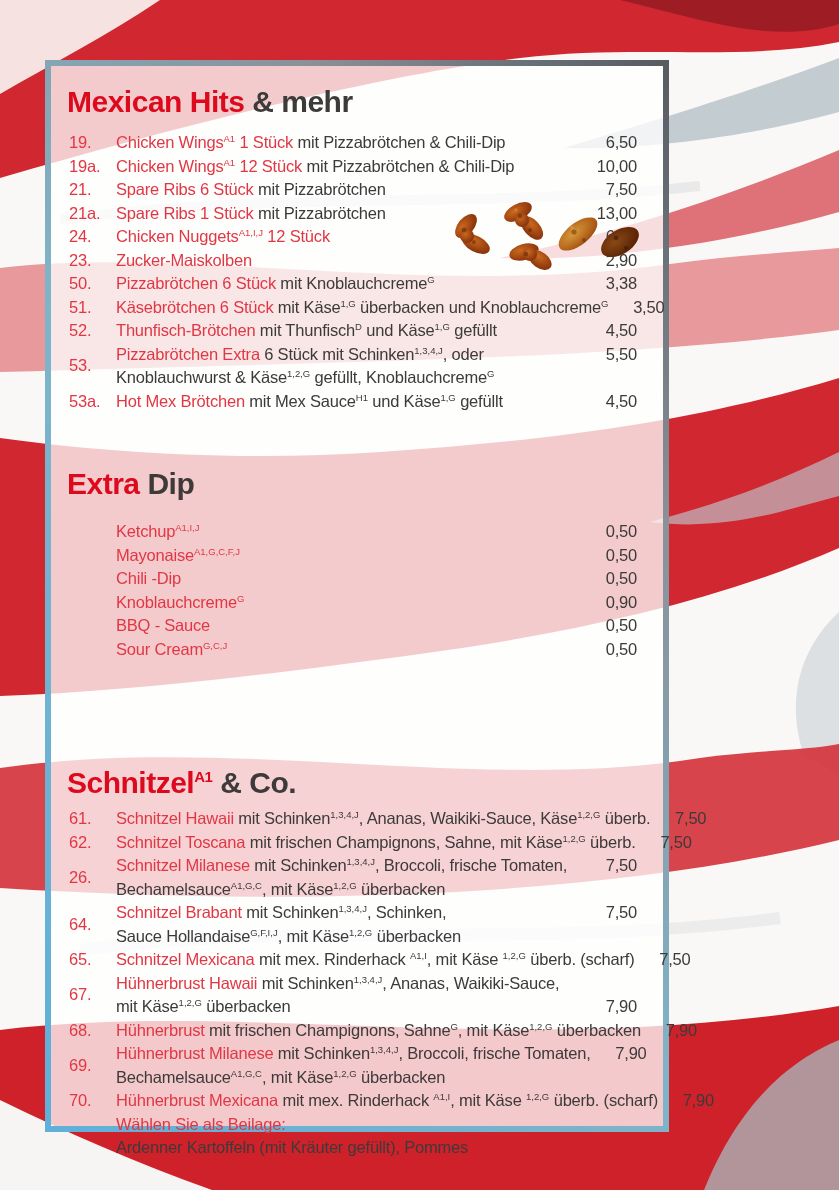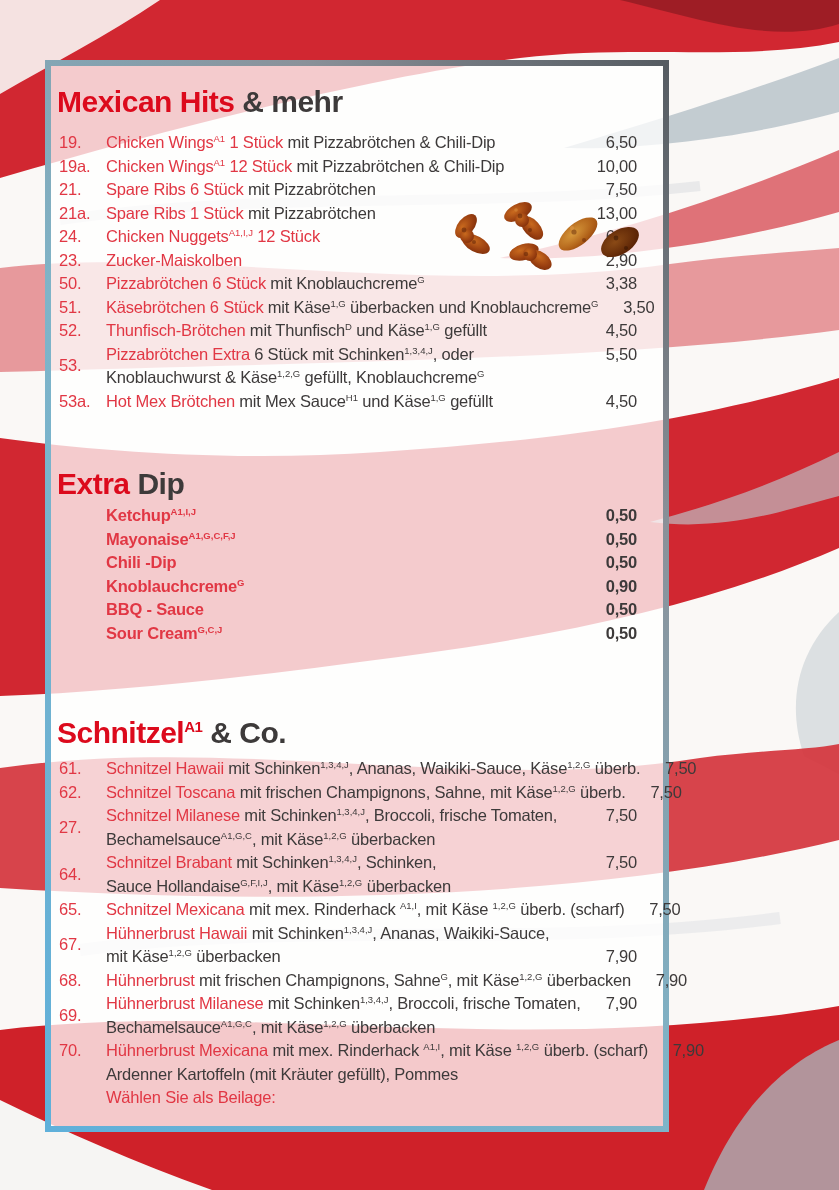--- a/index.html
+++ b/index.html
@@ -8,33 +8,33 @@
     font-family:"Liberation Sans","DejaVu Sans",sans-serif;
     background:#faf8f6;
   }
   .flag-bg{position:absolute;inset:0;}
   .panel{
     position:absolute;left:45px;top:60px;width:624px;height:1072px;
     box-sizing:border-box;
     border:6px solid #6ab0d6;
     border-image:linear-gradient(52deg,#5fb0da 0%,#7fb4c8 45%,#8a9199 75%,#565c62 100%) 1;
     background:rgba(255,255,255,0.76);
-    padding:16px 26px 8px 8px;
+    padding:16px 26px 8px 18px;
   }
   .title{
     font-size:30px;font-weight:700;letter-spacing:-0.5px;
     margin:0 0 0 -2px;line-height:36px;color:var(--text-dark,#3d3a3a);
   }
   .title .r{color:var(--heading-red,#dc0a1c);}
   .title sup{font-size:15px;line-height:0;vertical-align:super;}
   .sec-mexican .title{margin-top:2px;}
   .sec-dip{display:block;margin-top:53px;}
-  .sec-schnitzel{display:block;margin-top:70px;}
+  .sec-schnitzel{display:block;margin-top:104px;}
   .items{margin-top:11px;font-size:16.5px;line-height:23.5px;color:var(--text-dark,#3d3a3a);letter-spacing:-0.2px;}
-  .sec-dip .items{margin-top:2px;font-weight:bold;}
+  .sec-dip .items{margin-top:18px;}
   .sec-schnitzel .items{margin-top:6px;}
   .row{display:flex;align-items:center;}
   .num{flex:0 0 47px;color:var(--item-red,#e13744);}
   .body{flex:1;white-space:nowrap;overflow:visible;padding-right:4px;}
   .price{flex:0 0 52px;text-align:right;align-self:flex-start;}
   .price.bottom{align-self:flex-end;}
   .items .r{color:var(--item-red,#e13744);}
   .items .d{color:var(--text-dark,#3d3a3a);}
   .items sup{font-size:9.5px;line-height:0;vertical-align:super;letter-spacing:0;}
   .wings{position:absolute;left:389px;top:118px;width:206px;height:94px;pointer-events:none;}
@@ -177,21 +177,21 @@
           <span class="num">61.</span>
           <span class="body"><span class="r">Schnitzel Hawaii</span><span class="d"> mit Schinken</span><sup class="d">1,3,4,J</sup><span class="d">, Ananas, Waikiki-Sauce, Käse</span><sup class="d">1,2,G</sup><span class="d"> überb.</span></span>
           <span class="price">7,50</span>
         </div>
         <div class="row">
           <span class="num">62.</span>
           <span class="body"><span class="r">Schnitzel Toscana</span><span class="d"> mit frischen Champignons, Sahne, mit Käse</span><sup class="d">1,2,G</sup><span class="d"> überb.</span></span>
           <span class="price">7,50</span>
         </div>
         <div class="row">
-          <span class="num">27.</span>
+          <span class="num">26.</span>
           <span class="body"><span class="r">Schnitzel Milanese</span><span class="d"> mit Schinken</span><sup class="d">1,3,4,J</sup><span class="d">, Broccoli, frische Tomaten,</span><br><span class="d">Bechamelsauce</span><sup class="d">A1,G,C</sup><span class="d">, mit Käse</span><sup class="d">1,2,G</sup><span class="d"> überbacken</span></span>
           <span class="price">7,50</span>
         </div>
         <div class="row">
           <span class="num">64.</span>
           <span class="body"><span class="r">Schnitzel Brabant</span><span class="d"> mit Schinken</span><sup class="d">1,3,4,J</sup><span class="d">, Schinken,</span><br><span class="d">Sauce Hollandaise</span><sup class="d">G,F,I,J</sup><span class="d">, mit Käse</span><sup class="d">1,2,G</sup><span class="d"> überbacken</span></span>
           <span class="price">7,50</span>
         </div>
         <div class="row">
           <span class="num">65.</span>
@@ -213,26 +213,26 @@
           <span class="body"><span class="r">Hühnerbrust Milanese</span><span class="d"> mit Schinken</span><sup class="d">1,3,4,J</sup><span class="d">, Broccoli, frische Tomaten,</span><br><span class="d">Bechamelsauce</span><sup class="d">A1,G,C</sup><span class="d">, mit Käse</span><sup class="d">1,2,G</sup><span class="d"> überbacken</span></span>
           <span class="price">7,90</span>
         </div>
         <div class="row">
           <span class="num">70.</span>
           <span class="body"><span class="r">Hühnerbrust Mexicana</span><span class="d"> mit mex. Rinderhack </span><sup class="d">A1,I</sup><span class="d">, mit Käse </span><sup class="d">1,2,G</sup><span class="d"> überb. (scharf)</span></span>
           <span class="price">7,90</span>
         </div>
         <div class="row">
           <span class="num"></span>
+          <span class="body"><span class="r">Wählen Sie als Beilage:</span></span>
+          <span class="price"></span>
+        </div>
+        <div class="row">
+          <span class="num"></span>
           <span class="body"><span class="d">Ardenner Kartoffeln (mit Kräuter gefüllt), Pommes</span></span>
-          <span class="price"></span>
-        </div>
-        <div class="row">
-          <span class="num"></span>
-          <span class="body"><span class="r">Wählen Sie als Beilage:</span></span>
           <span class="price"></span>
         </div>
       </div>
   </section>
 
   <svg class="wings" viewBox="0 0 206 94" xmlns="http://www.w3.org/2000/svg">
     <defs>
       <radialGradient id="g1" cx="0.38" cy="0.35" r="0.9">
         <stop offset="0" stop-color="#c96a1e"></stop>
           <stop offset="0.55" stop-color="#9a3f10"></stop>

